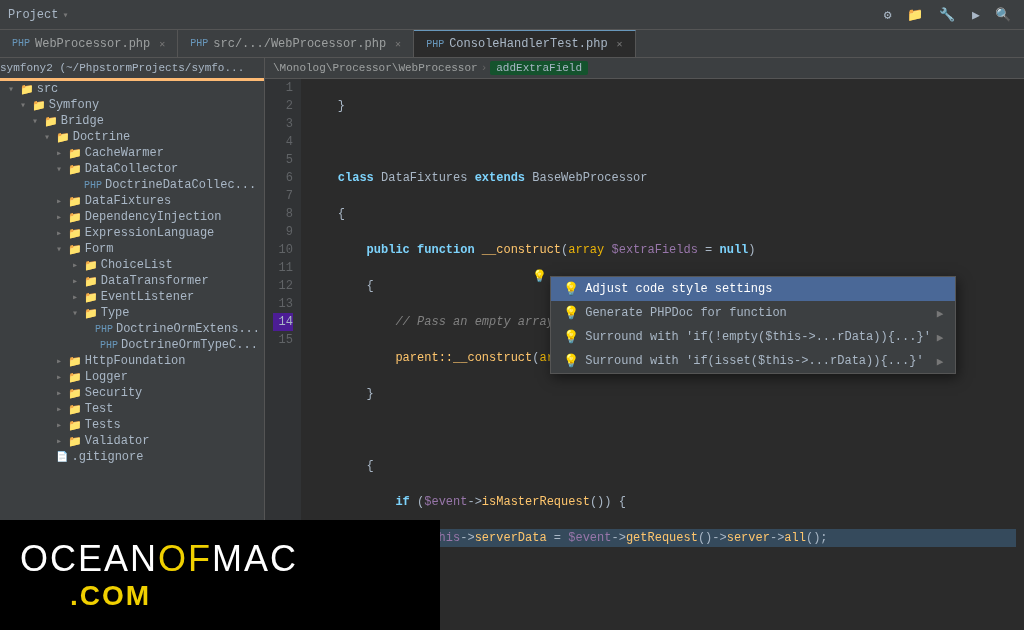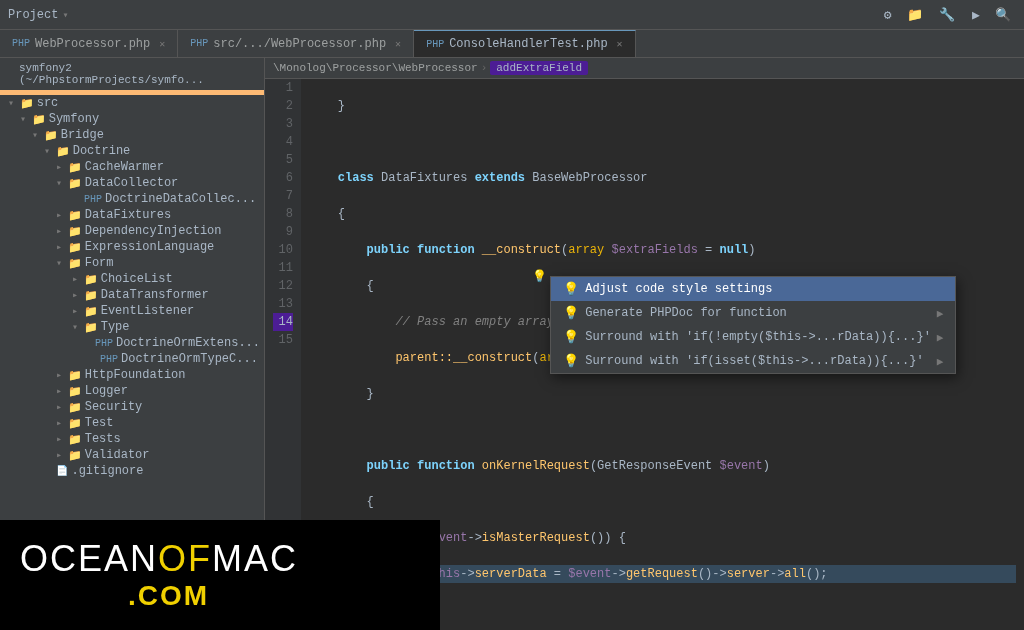--- a/index.html
+++ b/index.html
@@ -91,25 +91,25 @@
       width: 265px;
       background: #3c3f41;
       border-right: 1px solid #555;
       overflow-y: auto;
       overflow-x: hidden;
       flex-shrink: 0;
     }
     .sidebar-header {
       display: flex;
       align-items: center;
-      padding: 4px 19px;
+      padding: 4px 0;
       background: #3c3f41;
       font-size: 11px;
       color: #a9b7c6;
-      border-bottom: 5px solid #fdba74;
+      border-bottom: 3px solid #fdba74;
       gap: 4px;
     }
     .tree-item {
       display: flex;
       align-items: center;
       padding: 1px 4px;
       cursor: pointer;
       white-space: nowrap;
       font-size: 12px;
       color: #a9b7c6;
@@ -132,21 +132,21 @@
       background: #3c3f41;
       padding: 3px 8px;
       font-size: 11px;
       color: #9da0a0;
       border-bottom: 1px solid #555;
       gap: 3px;
       flex-shrink: 0;
     }
     .breadcrumb-sep { color: #666; }
     .breadcrumb-active {
-      background: #4c1d95;
+      background: #14532d;
       padding: 1px 6px;
       border-radius: 2px;
       color: #a9b7c6;
     }
 
     
     .editor-area {
       flex: 1;
       display: flex;
       flex-direction: column;
@@ -274,21 +274,21 @@
     }
     .watermark-of {
       color: #f0d000;
     }
     .watermark-line2 {
       font-family: Arial, sans-serif;
       font-size: 28px;
       font-weight: 900;
       color: #f0d000;
       letter-spacing: 2px;
-      margin-left: 108px;
+      margin-left: 50px;
     }
 
     
     ::-webkit-scrollbar { width: 8px; height: 8px; }
     ::-webkit-scrollbar-track { background: #3c3f41; }
     ::-webkit-scrollbar-thumb { background: #555; border-radius: 2px; }
   </style>
 </head>
 <body>
 
@@ -507,21 +507,20 @@
 <span class="code-line">    <span class="op">}</span></span>
 <span class="code-line"> </span>
 <span class="code-line">    <span class="kw">class</span> <span class="cls">DataFixtures</span> <span class="kw">extends</span> <span class="cls">BaseWebProcessor</span></span>
 <span class="code-line">    <span class="op">{</span></span>
 <span class="code-line">        <span class="kw">public</span> <span class="kw">function</span> <span class="fn">__construct</span><span class="op">(</span><span class="kw2">array</span> <span class="var">$extraFields</span> <span class="op">=</span> <span class="kw">null</span><span class="op">)</span></span>
 <span class="code-line">        <span class="op">{</span></span>
 <span class="code-line">            <span class="cmt">// Pass an empty array as the default null value would access $_SERVER</span></span>
 <span class="code-line">            <span class="fn">parent::__construct</span><span class="op">(</span><span class="kw2">array</span><span class="op">(),</span> <span class="var">$extraFields</span><span class="op">);</span></span>
 <span class="code-line">        <span class="op">}</span></span>
 <span class="code-line"> </span>
-<span class="code-line">        <span class="kw">public</span> <span class="kw">function</span> <span class="fn">onKernelRequest</span><span class="op">(</span><span class="cls">GetResponseEvent</span> <span class="var">$event</span><span class="op">)</span></span>
 <span class="code-line">        <span class="op">{</span></span>
 <span class="code-line">            <span class="kw">if</span> <span class="op">(</span><span class="var">$event</span><span class="op">-&gt;</span><span class="fn">isMasterRequest</span><span class="op">()) {</span></span>
 <span class="code-line highlighted">                <span class="var">$this</span><span class="op">-&gt;</span><span class="fn">serverData</span> <span class="op">=</span> <span class="var">$event</span><span class="op">-&gt;</span><span class="fn">getRequest</span><span class="op">()-&gt;</span><span class="fn">server</span><span class="op">-&gt;</span><span class="fn">all</span><span class="op">();</span></span>
 <span class="code-line"> </span>
       </div>
     </div>
 
     <div class="bulb-area">
       <span class="bulb">💡</span>
     </div>

